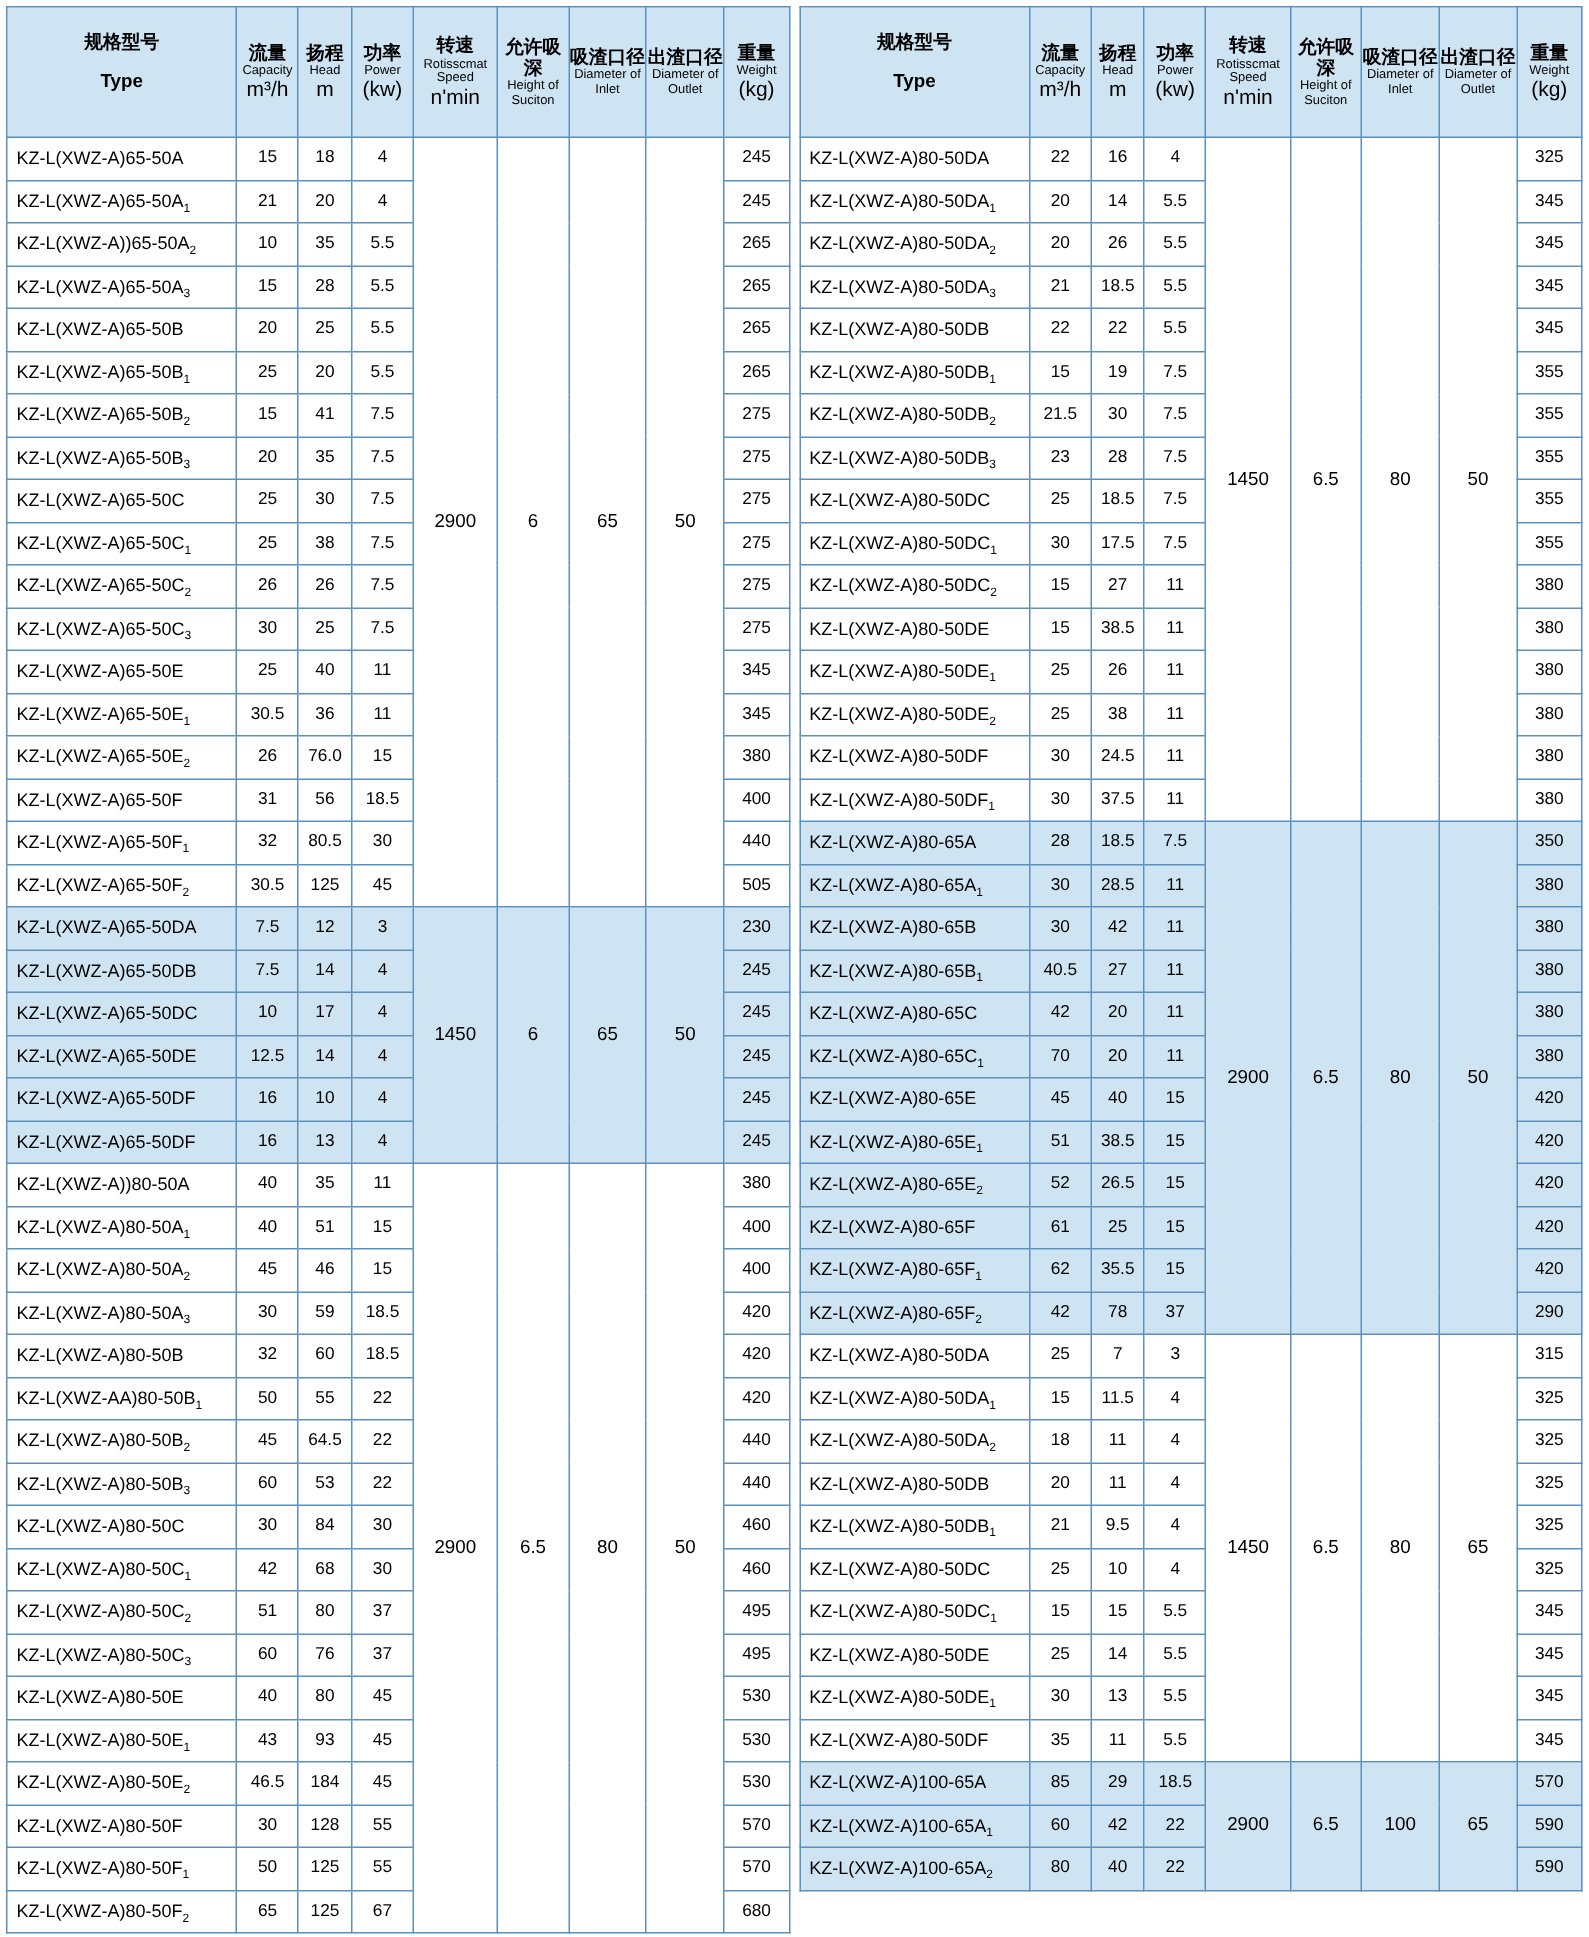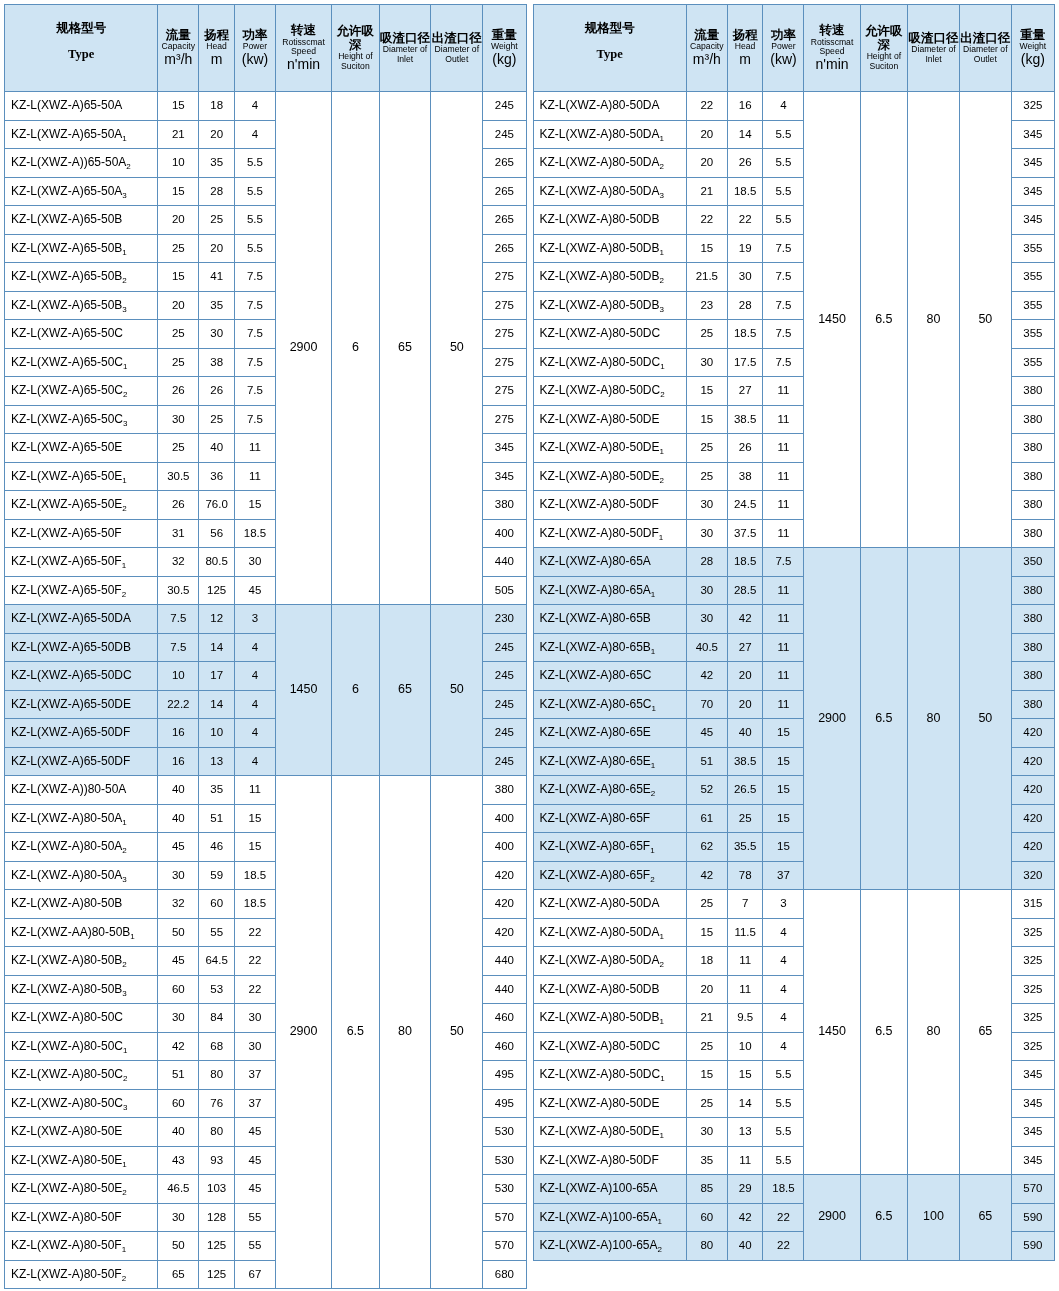--- a/index.html
+++ b/index.html
@@ -9,21 +9,21 @@
   table{border-collapse:collapse;width:100%;table-layout:fixed;}
   td,th{border:1px solid #5b8fbd;text-align:center;vertical-align:middle;padding:0;font-size:11.5px;line-height:1.1;}
   thead th{background:#cfe4f3;font-weight:normal;}
   .hdr-cn{font-size:12.5px;font-weight:bold;display:block;}
   .hdr-en{font-size:8.6px;display:block;}
   .hdr-unit{font-size:14px;display:block;}
   .type-col{text-align:left;padding-left:6px;font-size:12px;white-space:nowrap;}
   tbody td{height:27.5px;}
   .hl{background:#cfe4f3;}
   .white{background:#ffffff;}
-  .hdr-type{height:86px;font-family:Liberation Serif, serif;}
+  .hdr-type{height:86px;}
   .hdr-type .hdr-cn{margin-bottom:12px;}
   sub{font-size:8px;vertical-align:baseline;position:relative;top:3px;}
   .merge{font-size:12.5px;}
 </style>
 </head>
 <body>
 
 <div class="page">
   <div class="tbl-wrap">
     <table>
@@ -234,21 +234,21 @@
           </tr>
           <tr>
             <td class="type-col hl">KZ-L(XWZ-A)65-50DC</td>
             <td class="hl">10</td>
             <td class="hl">17</td>
             <td class="hl">4</td>
             <td class="hl">245</td>
           </tr>
           <tr>
             <td class="type-col hl">KZ-L(XWZ-A)65-50DE</td>
-            <td class="hl">22.2</td>
+            <td class="hl">12.5</td>
             <td class="hl">14</td>
             <td class="hl">4</td>
             <td class="hl">245</td>
           </tr>
           <tr>
             <td class="type-col hl">KZ-L(XWZ-A)65-50DF</td>
             <td class="hl">16</td>
             <td class="hl">10</td>
             <td class="hl">4</td>
             <td class="hl">245</td>
@@ -358,21 +358,21 @@
           <tr>
             <td class="type-col white">KZ-L(XWZ-A)80-50E<sub>1</sub></td>
             <td class="white">43</td>
             <td class="white">93</td>
             <td class="white">45</td>
             <td class="white">530</td>
           </tr>
           <tr>
             <td class="type-col white">KZ-L(XWZ-A)80-50E<sub>2</sub></td>
             <td class="white">46.5</td>
-            <td class="white">103</td>
+            <td class="white">184</td>
             <td class="white">45</td>
             <td class="white">530</td>
           </tr>
           <tr>
             <td class="type-col white">KZ-L(XWZ-A)80-50F</td>
             <td class="white">30</td>
             <td class="white">128</td>
             <td class="white">55</td>
             <td class="white">570</td>
           </tr>
@@ -648,21 +648,21 @@
             <td class="hl">62</td>
             <td class="hl">35.5</td>
             <td class="hl">15</td>
             <td class="hl">420</td>
           </tr>
           <tr>
             <td class="type-col hl">KZ-L(XWZ-A)80-65F<sub>2</sub></td>
             <td class="hl">42</td>
             <td class="hl">78</td>
             <td class="hl">37</td>
-            <td class="hl">320</td>
+            <td class="hl">290</td>
           </tr>
           <tr>
             <td class="type-col white">KZ-L(XWZ-A)80-50DA</td>
             <td class="white">25</td>
             <td class="white">7</td>
             <td class="white">3</td>
             <td class="white merge" rowspan="10">1450</td>
             <td class="white merge" rowspan="10">6.5</td>
             <td class="white merge" rowspan="10">80</td>
             <td class="white merge" rowspan="10">65</td>

